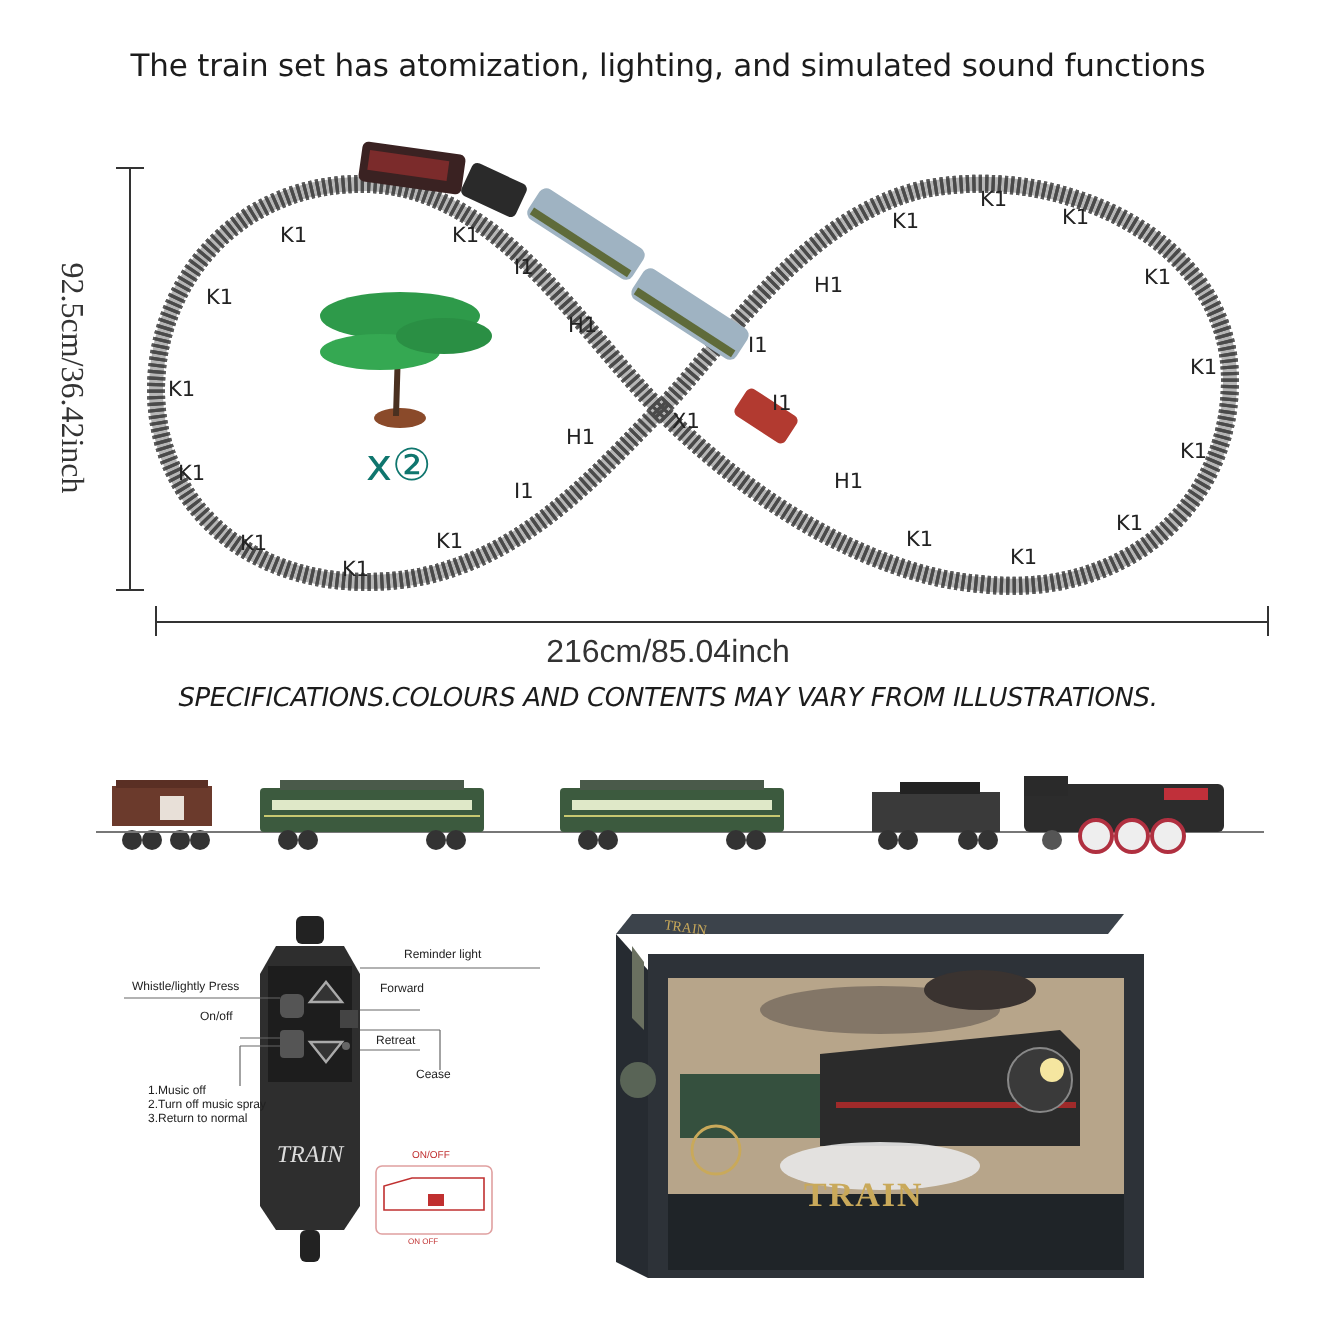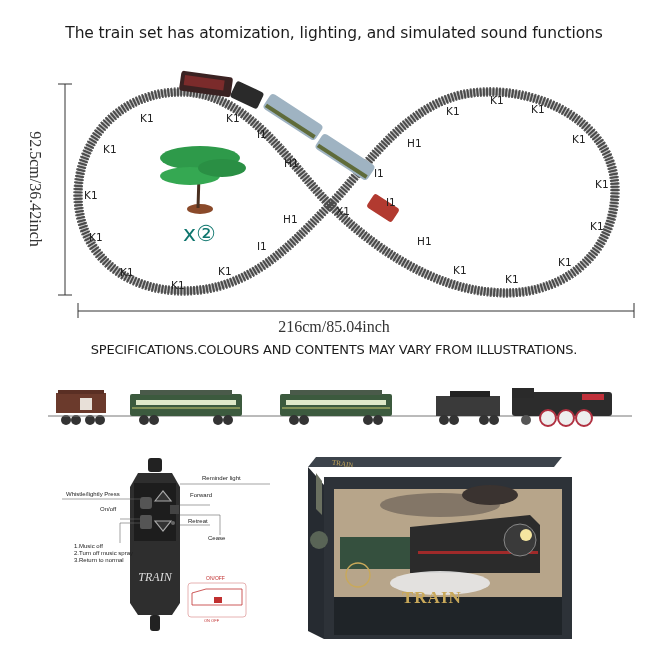--- a/index.html
+++ b/index.html
@@ -1,22 +1,22 @@
 <!DOCTYPE html>
 <html><head>
 <meta charset="utf-8">
 <style>
   html, body { margin:0; padding:0; background:#ffffff; }
   body { width:668px; height:668px; position:relative; overflow:hidden; font-family:"DejaVu Sans", sans-serif; color:#222; }
   .abs { position:absolute; }
   .headline { left:0; top:24px; width:668px; text-align:center; font-size:15.5px; color:#1c1c1c; font-family:"DejaVu Sans", sans-serif; letter-spacing:-0.1px; }
   .dim-v-text { left:20px; top:86px; width:30px; height:205px; }
   .dim-v-text span { position:absolute; left:50%; top:50%; transform:translate(-50%,-50%) rotate(90deg); white-space:nowrap; font-family:"Liberation Serif", serif; font-size:16px; color:#333; }
-  .dim-h-text { left:0; top:318px; width:668px; text-align:center; font-family:Liberation Serif, serif; font-size:16px; color:#333; }
-  .spec { left:0; top:342px; width:668px; text-align:center; font-size:13px; color:#1c1c1c; letter-spacing:-0.2px; }
+  .dim-h-text { left:0; top:318px; width:668px; text-align:center; font-family:Liberation Sans, sans-serif; font-size:16px; color:#333; }
+  .spec { left:0; top:342px; width:668px; text-align:center; font-size:13px; color:#1c1c1c; letter-spacing:-0.2px;font-style:italic; }
   .track-lbl { position:absolute; font-size:10.5px; color:#222; font-family:"DejaVu Sans", sans-serif; }
   .remote-lbl { position:absolute; font-size:6px; color:#222; font-family:"Liberation Sans", sans-serif; white-space:nowrap; }
   svg { display:block; }
 </style>
 </head>
 <body>
 
 <div class="abs headline">The train set has atomization, lighting, and simulated sound functions</div>
 
 <div class="abs" style="left:0;top:60px;width:668px;height:280px;">

